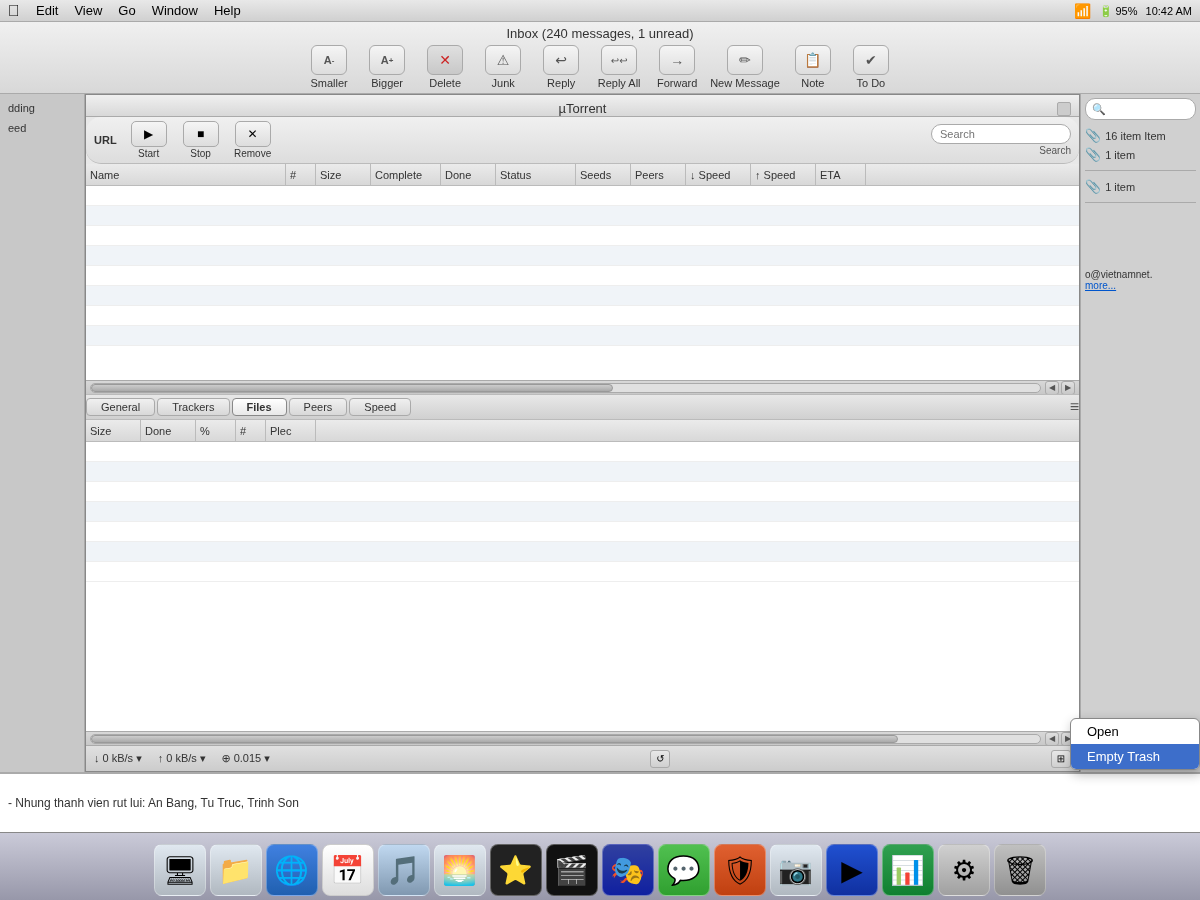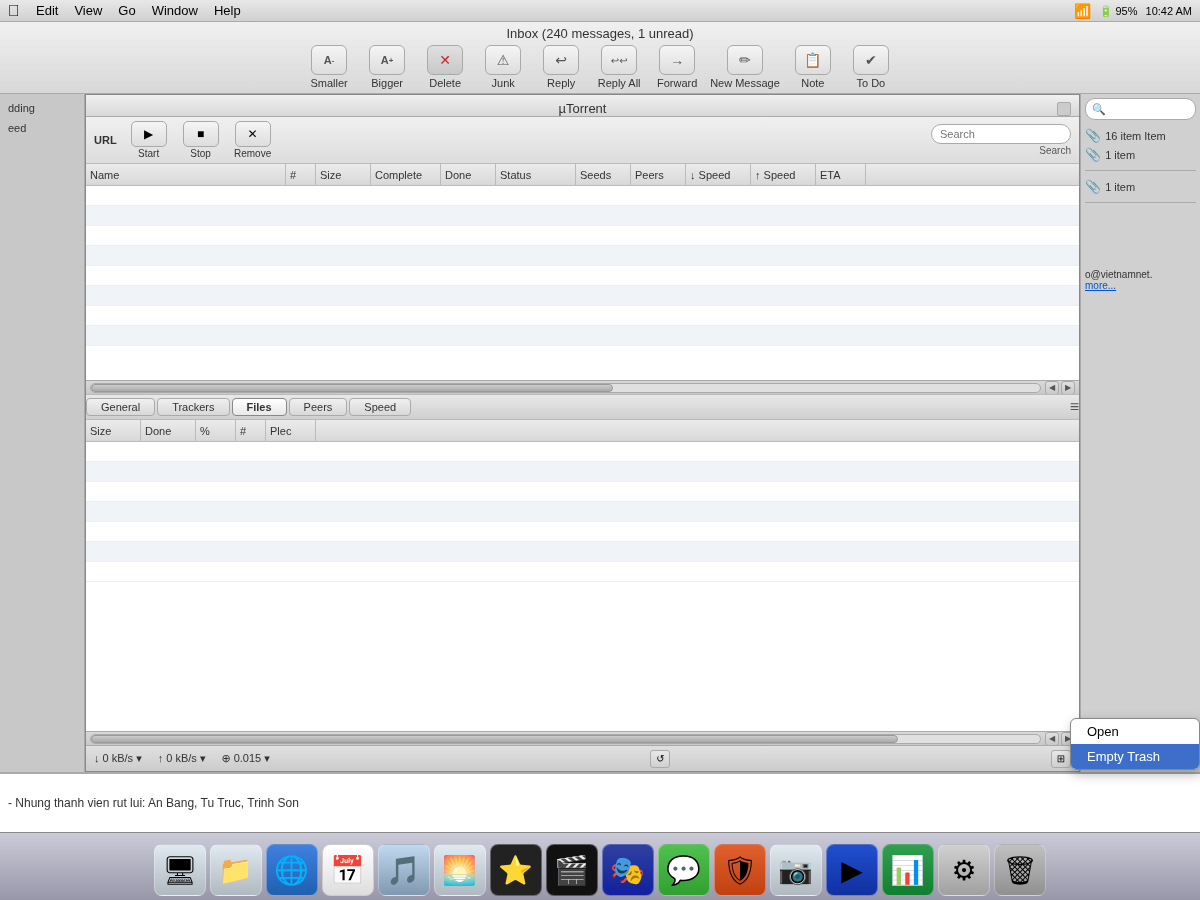--- a/index.html
+++ b/index.html
@@ -153,20 +153,21 @@
       border-radius: 2px;
       cursor: pointer;
     }
     .utorrent-toolbar {
       background: linear-gradient(to bottom, #f0f0f0, #ddd);
       padding: 4px 8px;
       display: flex;
       align-items: center;
       gap: 4px;
       border-bottom: 1px solid #bbb;
+      border-radius: 15px;
     }
     .url-label {
       font-size: 11px;
       font-weight: 600;
       color: #333;
       margin-right: 4px;
     }
     .torrent-btn {
       display: flex;
       flex-direction: column;

